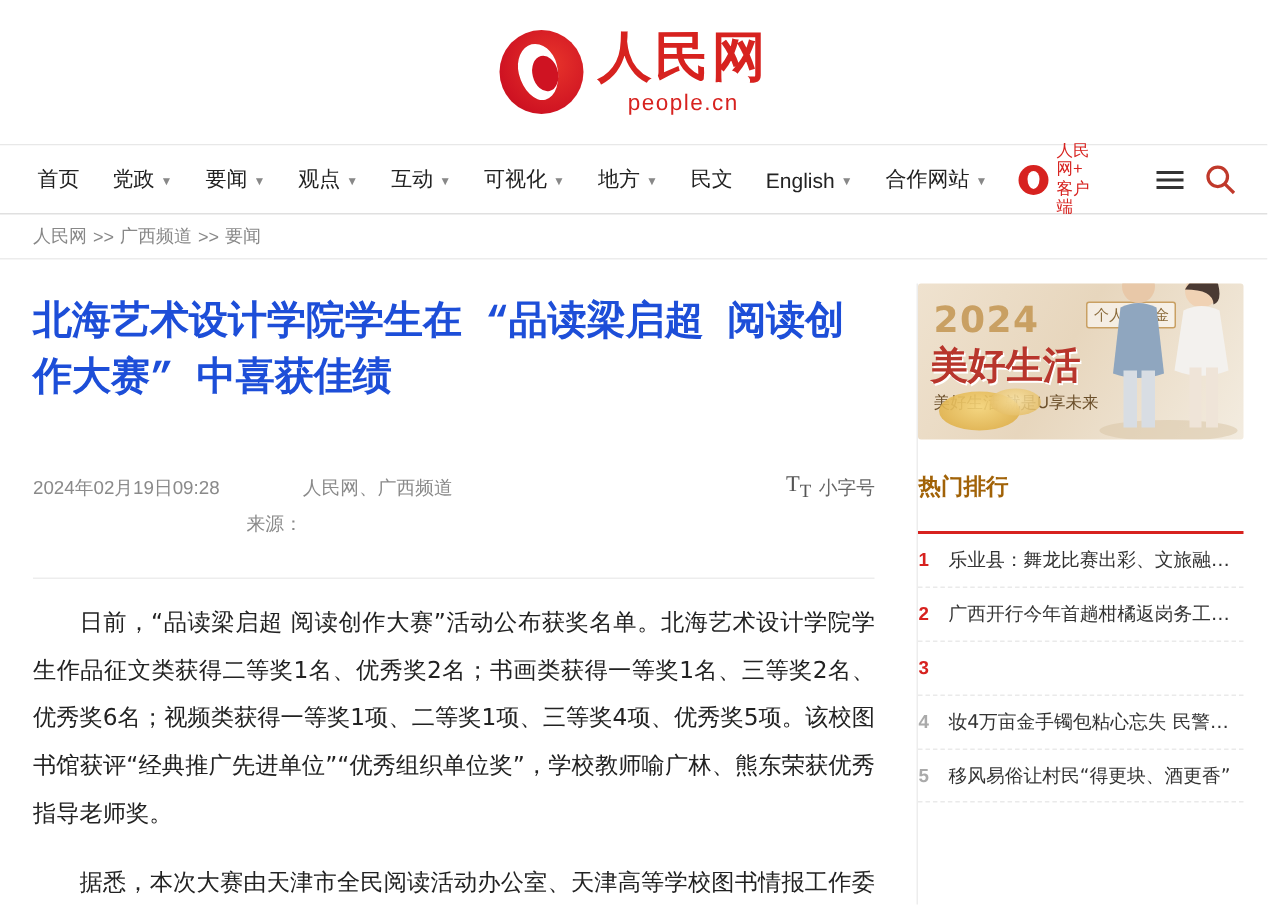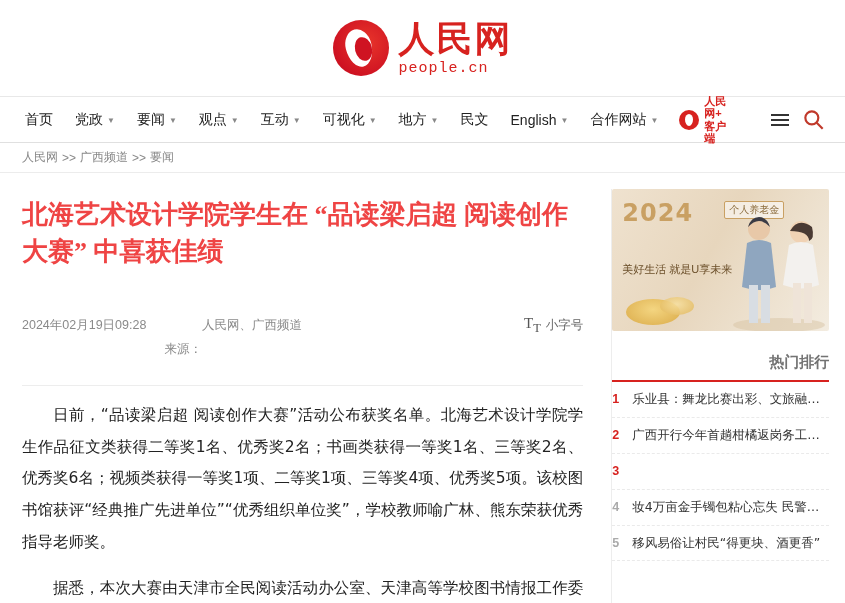--- a/index.html
+++ b/index.html
@@ -58,22 +58,21 @@
     font-weight: bold;
     color: #d7221f;
     letter-spacing: 2px;
     font-family: "DejaVu Sans", sans-serif;
   }
   .logo-en {
     font-size: 15px;
     color: #d7221f;
     letter-spacing: 1px;
     margin-top: 4px;
-    text-align: left;
-    font-family: Liberation Mono, monospace;
+    text-align: center;
   }
 
   
   .nav {
     height: 46px;
     border-bottom: 1px solid #e0e0e0;
     display: flex;
     align-items: center;
     padding: 0 14px;
     font-size: 14px;
@@ -95,21 +94,20 @@
     color: #888;
     position: relative;
     top: 1px;
   }
   .nav-spacer { flex: 1; }
   .nav-app {
     display: flex;
     align-items: center;
     gap: 5px;
     padding: 0 10px;
-    font-weight: bold;
   }
   .app-badge {
     width: 20px; height: 20px;
     border-radius: 50%;
     background: #d7221f;
     position: relative;
   }
   .app-badge::after {
     content: "";
     position: absolute;
@@ -156,24 +154,24 @@
     display: flex;
     padding: 0;
   }
   .article {
     width: 612px;
     padding: 24px 28px 0 22px;
   }
   .headline {
     font-size: 26px;
     line-height: 1.42;
-    color: #ef4444;
+    color: #1d4ed8;
     font-weight: bold;
     margin: 0 0 22px 0;
-    font-family: Liberation Serif, serif;
+    font-family: Liberation Mono, monospace;
   }
   .meta-row {
     display: flex;
     align-items: center;
     font-size: 12.5px;
     color: #8a8a8a;
     border-bottom: 1px solid #ededed;
     padding-bottom: 27px;
   }
   .meta-source { margin-left: 18px; margin-top: 48px; }
@@ -196,21 +194,21 @@
     text-indent: 2em;
     font-family: "DejaVu Sans", sans-serif;
   }
 
   
   .sidebar {
     width: 233px;
     padding: 16px 12px 0 0;
   }
   .promo {
-    width: 217px; height: 142px;
+    width: 217px; height: 104px;
     border-radius: 2px;
     position: relative;
     overflow: hidden;
     background: linear-gradient(120deg, #efe2cf 0%, #e7d6bd 45%, #f3ece0 100%);
   }
   .promo .p-year {
     position: absolute; left: 10px; top: 10px;
     font-size: 24px; font-weight: bold; color: #c9a063;
     font-family: "DejaVu Sans", sans-serif;
     letter-spacing: 1px;
@@ -251,26 +249,25 @@
     width: 34px; height: 18px;
     background: radial-gradient(ellipse at 50% 40%, #f7e0a0 0%, #e0b455 100%);
     border-radius: 50%;
     opacity: .85;
   }
 
   .panel-title {
     margin-top: 22px;
     font-size: 15px;
     font-weight: bold;
-    color: #737373;
-    padding-bottom: 8px;
+    color: #a16207;
+    padding-bottom: 20px;
     border-bottom: 2px solid #d7221f;
     width: 217px;
     font-family: "DejaVu Sans", sans-serif;
-    text-align: right;
   }
   .rank-list { width: 217px; }
   .rank-item {
     display: flex;
     align-items: flex-start;
     gap: 8px;
     padding: 9px 0;
     border-bottom: 1px dashed #eaeaea;
     font-size: 12.5px;
     line-height: 1.35;
@@ -407,20 +404,21 @@
       <p class="para">据悉，本次大赛由天津市全民阅读活动办公室、天津高等学校图书情报工作委员会、江苏省高等学校图书情报工作委员会主办，以“读前贤哲思 书时代华章”为主题面向高校图书馆读者、全国各类社会读者开展，引导广大读者关注阅读、爱上阅读、传播阅读。</p>
 
     </div>
 
     <div class="divider-v"></div>
 
     <div class="sidebar">
       <div class="promo">
         <div class="p-year">2024</div>
         <div class="p-tag">个人养老金</div>
+        <div class="p-title">美好生活</div>
         <div class="p-sub">美好生活 就是U享未来</div>
         <div class="p-coin"></div>
         <div class="p-coin2"></div>
         <svg class="p-fig" viewBox="0 0 108 124">
           <ellipse cx="54" cy="118" rx="46" ry="7" fill="#d8c4a4" opacity=".5"></ellipse>
 
           <circle cx="34" cy="22" r="11" fill="#e8c8a8"></circle>
           <path d="M23 20 q11 -12 22 0 q-3 -10 -11 -10 q-8 0 -11 10z" fill="#3b3b45"></path>
           <path d="M22 36 q12 -6 24 0 l5 44 q-17 6 -34 0z" fill="#8fa6bf"></path>
           <rect x="24" y="78" width="9" height="38" fill="#d8dde3"></rect>

